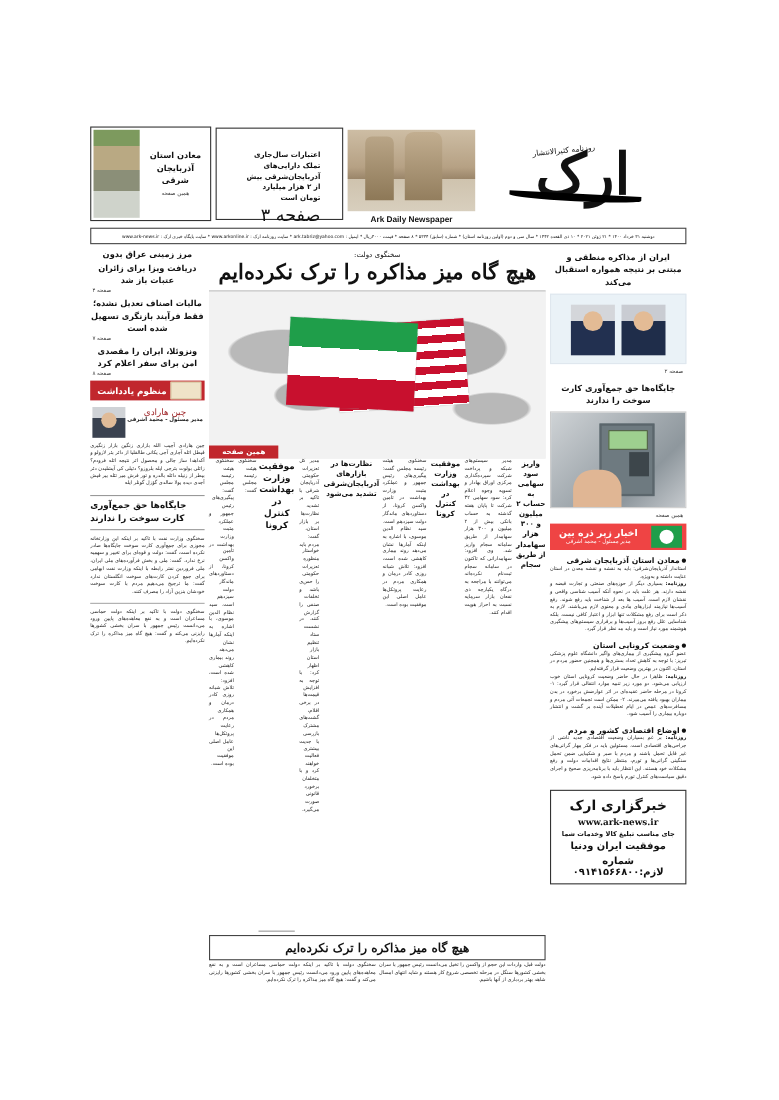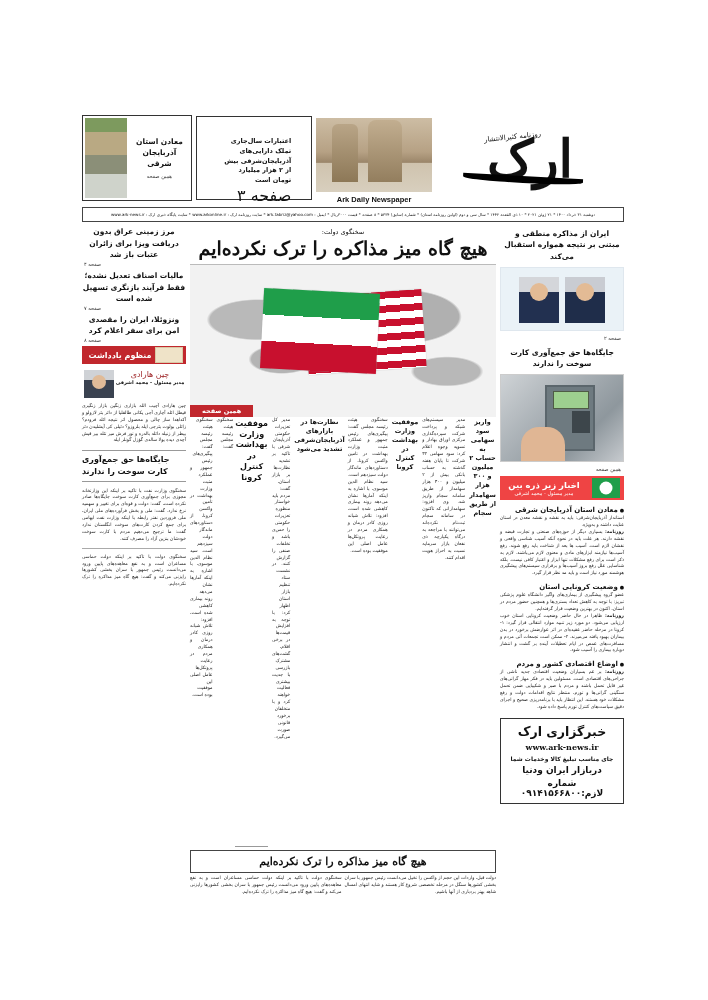--- a/index.html
+++ b/index.html
@@ -323,21 +323,21 @@
 
       <div>
         <div class="sb-sub">اوضاع اقتصادی کشور و مردم</div>
         <div class="body-txt"><span class="lbl">روزنامه:</span> <span>بر غم بسیاران وضعیت اقتصادی جدید ناشی از جراحی‌های اقتصادی است. مسئولین باید در فکر مهار گرانی‌های غیر قابل تحمل باشند و مردم با صبر و شکیبایی ضمن تحمل سنگینی گرانی‌ها و تورم، منتظر نتایج اقدامات دولت و رفع مشکلات خود هستند. این انتظار باید با برنامه‌ریزی صحیح و اجرای دقیق سیاست‌های کنترل تورم پاسخ داده شود.</span></div>
       </div>
 
       <div class="adbox">
         <div class="a1">خبرگزاری ارک</div>
         <div class="a2">www.ark-news.ir</div>
         <div class="a3">جای مناسب تبلیغ کالا وخدمات شما</div>
-        <div class="a4">دربازار ایران ودنیا</div>
+        <div class="a4">موفقیت ایران ودنیا</div>
         <div class="a5">شماره لازم:۰۹۱۴۱۵۶۶۸۰۰</div>
       </div>
     </div>
 
     <div class="col-center">
 
       <div class="kicker">سخنگوی دولت:</div>
       <div class="headline">هیچ گاه میز مذاکره را ترک نکرده‌ایم</div>
 
       <div class="hero">

